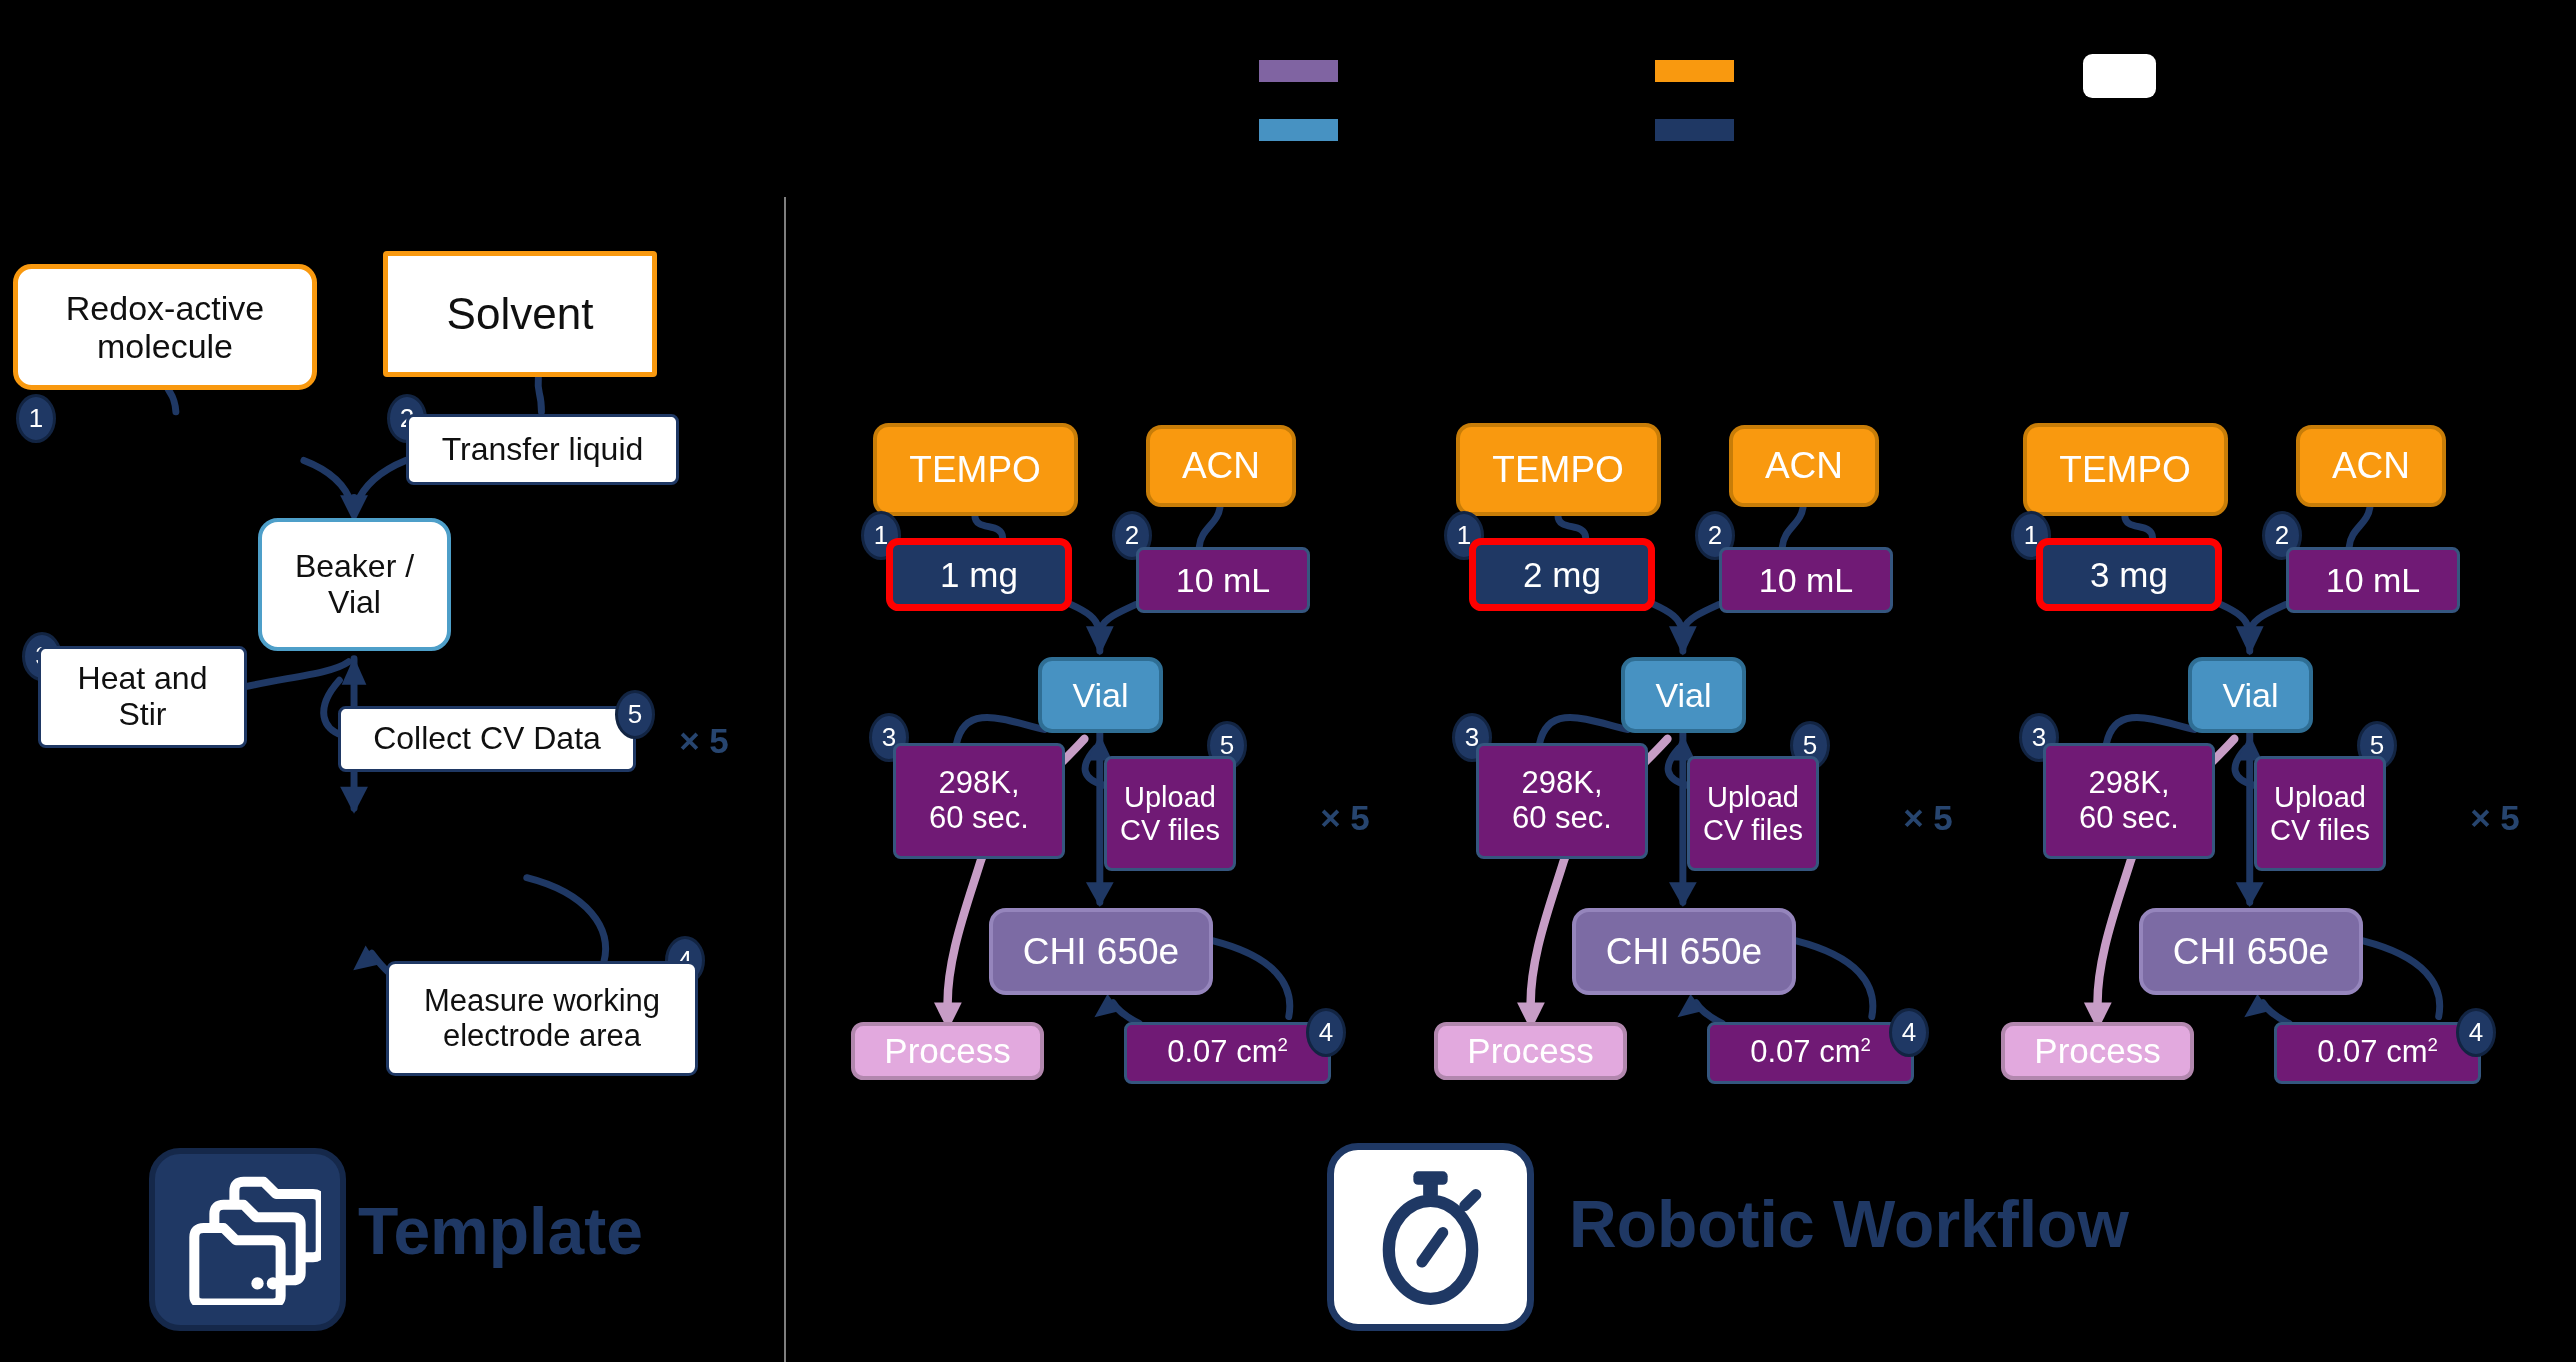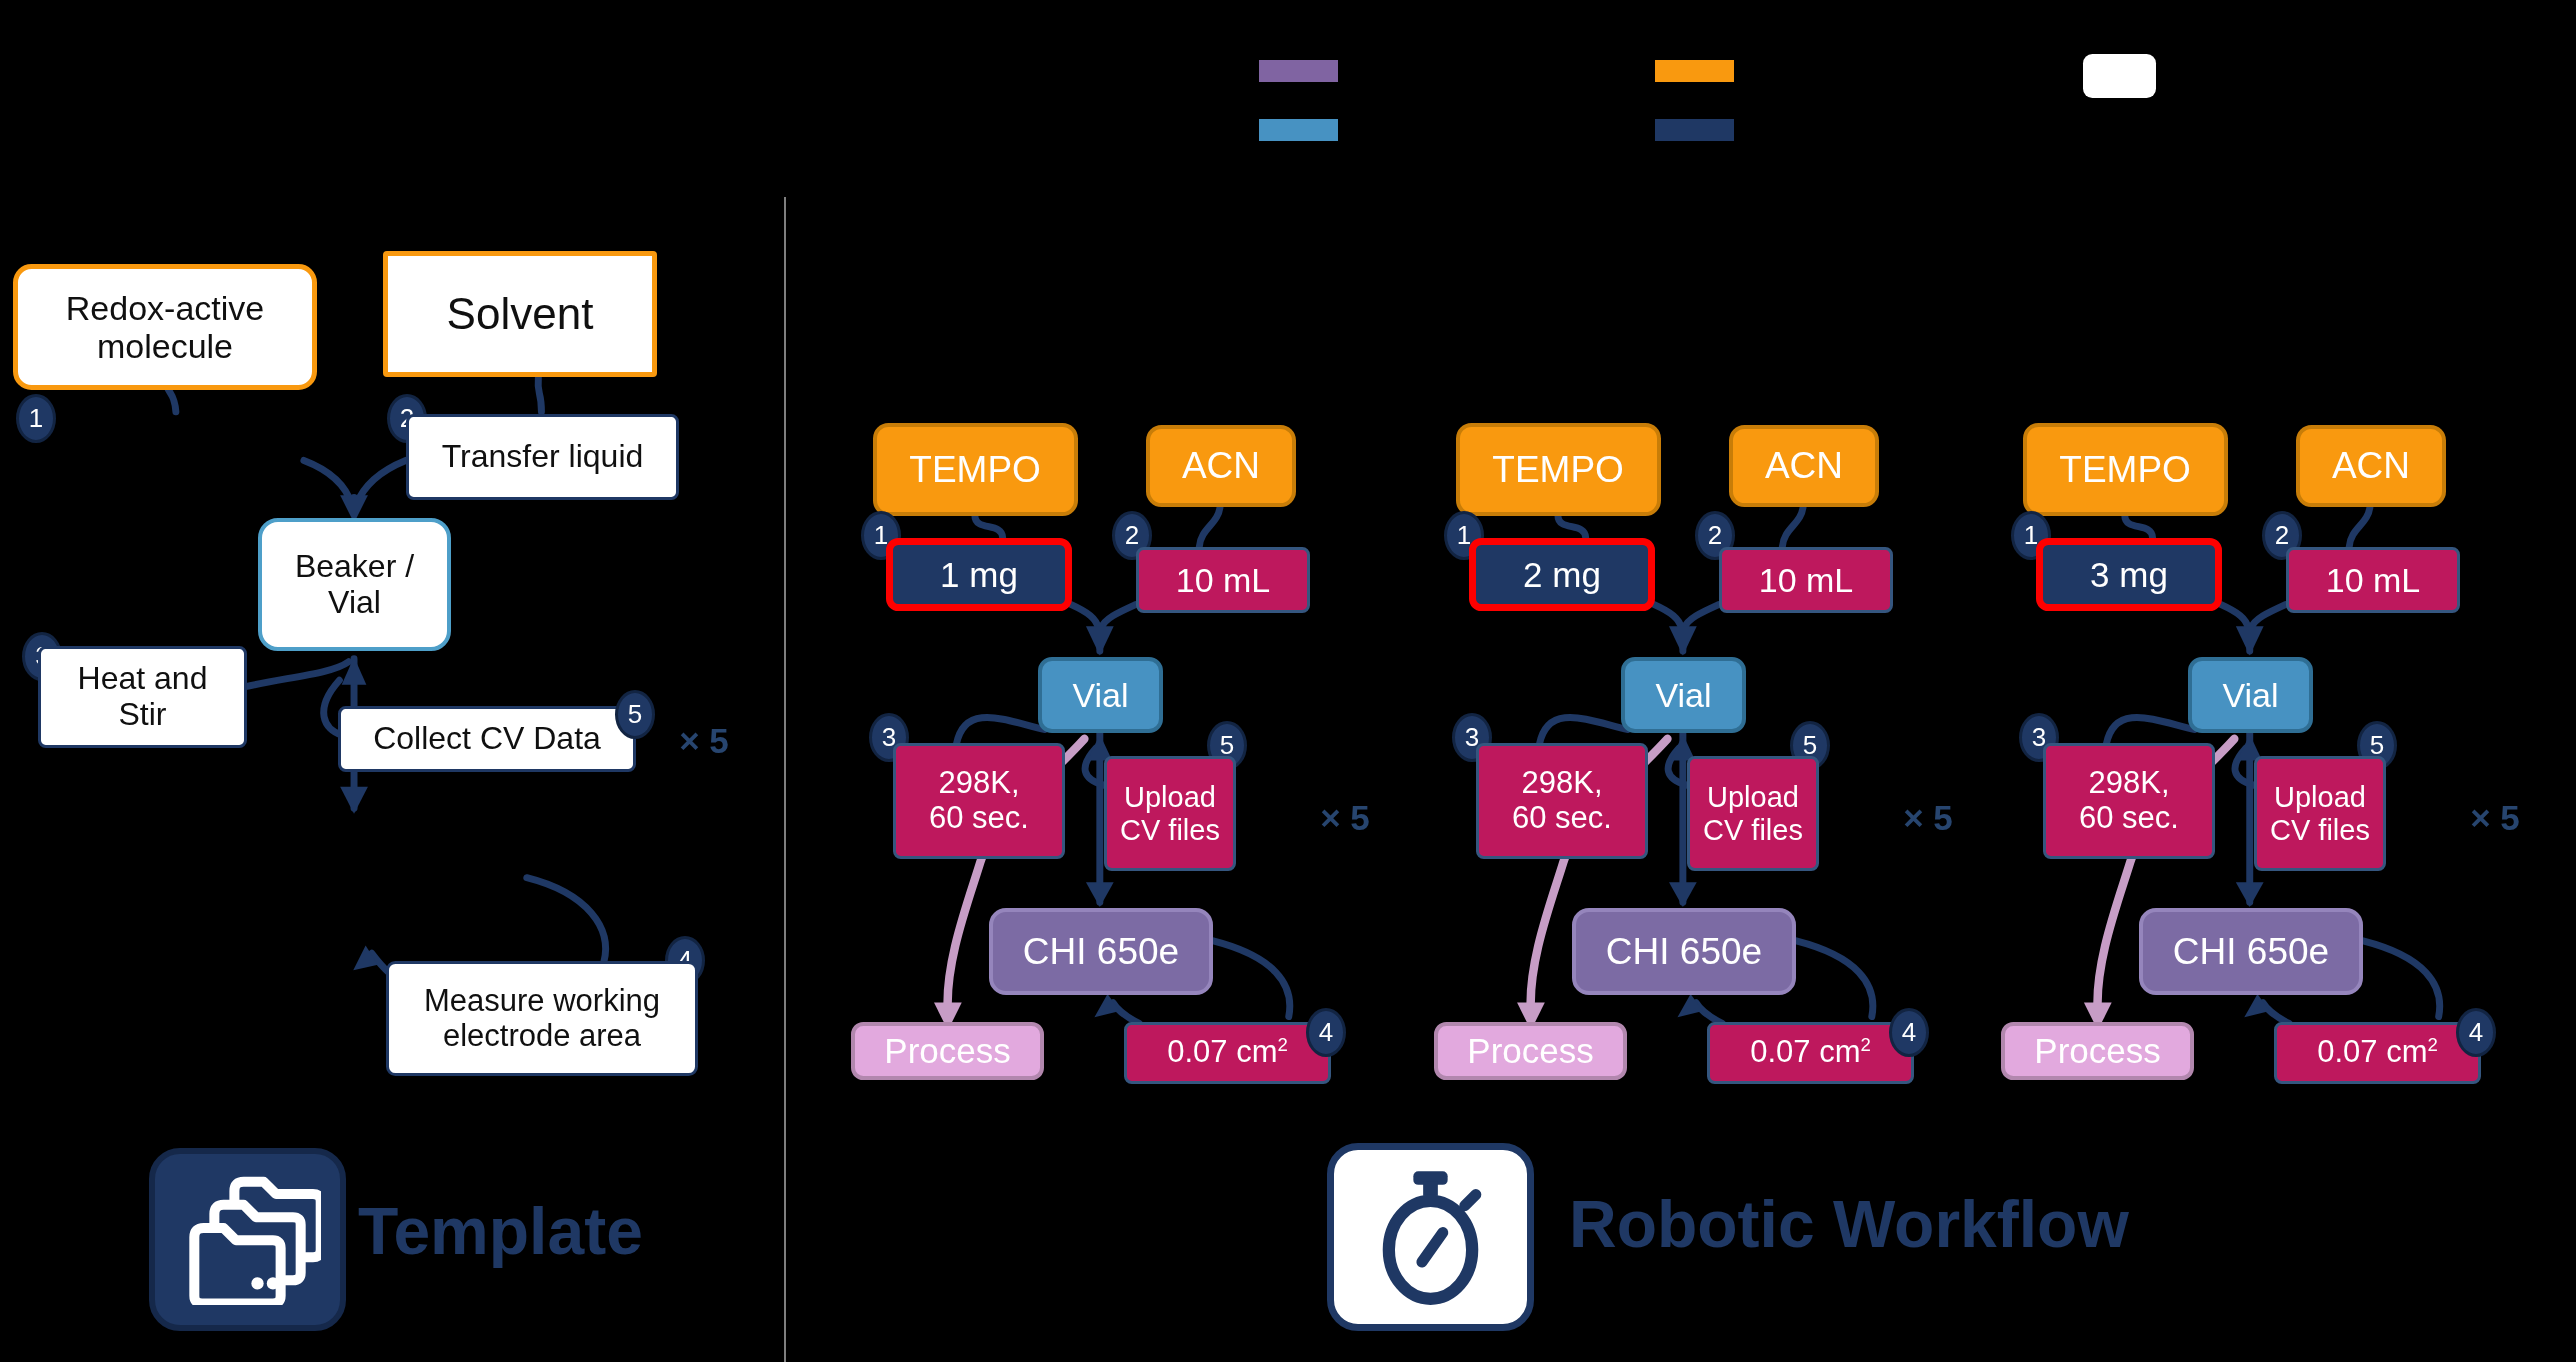--- a/index.html
+++ b/index.html
@@ -2,21 +2,21 @@
 <html style="font-size:12.3px"><head>
 <meta charset="utf-8">
 <style>
   html,body{margin:0;padding:0;background:#000;}
   .canvas{position:relative;width:2576px;height:1362px;background:#000;overflow:hidden;
           font-family:"Liberation Sans",sans-serif;}
   .abs{position:absolute;box-sizing:border-box;}
   .box{position:absolute;box-sizing:border-box;display:flex;align-items:center;justify-content:center;
        text-align:center;line-height:1.12;}
   .whitebox{background:#fff;color:#101010;}
-  .navybox{background:#be185d;border:3.1px solid #35567F;border-radius:7.7px;color:#fff;}
+  .navybox{background:#701a75;border:3.1px solid #35567F;border-radius:7.7px;color:#fff;}
   .badge{position:absolute;width:34px;height:43px;border-radius:50%;background:#1F3864;
          border:3.1px solid #122442;color:#fff;font-size:26px;display:flex;align-items:center;
          justify-content:center;z-index:5;}
   .caption{position:absolute;font-weight:bold;color:#1F3864;white-space:nowrap;}
   .rcol{position:absolute;top:423px;width:548px;height:694px;}
   .swatch{position:absolute;}
   svg.layer{position:absolute;left:0;top:0;z-index:1;}
   .box,.badge,.caption{z-index:2;}
   .iconbox{position:absolute;display:flex;align-items:center;justify-content:center;z-index:2;}
   sup{font-size:60%;vertical-align:super;}
@@ -85,21 +85,21 @@
   <div class="swatch" style="left:2083px;top:54px;width:73px;height:44px;background:#FFFFFF;border-radius:9.3px;"></div>
 
   <div class="abs" style="left:784px;top:197px;width:2.3px;height:1165px;background:#7f7f7f;"></div>
 
   <div class="box whitebox" style="left:13px;top:251px;width:304px;height:126px;border:5.4px solid #F9990F;border-radius:18.5px;font-size:34px;padding:0 23px;margin-top:13px;">Redox-active molecule</div>
   <div class="box whitebox" style="left:383px;top:251px;width:274px;height:126px;border:5.4px solid #F9990F;border-radius:4px;font-size:44px;">Solvent</div>
 
   <div class="badge" style="left:16px;top:394px;">1</div>
 
   <div class="badge" style="left:387px;top:394px;">2</div>
-  <div class="box whitebox" style="left:406px;top:414px;width:273px;height:86px;border:3.9px solid #1F3864;border-radius:7.7px;font-size:32px;">Transfer liquid</div>
+  <div class="box whitebox" style="left:406px;top:414px;width:273px;height:71px;border:3.9px solid #1F3864;border-radius:7.7px;font-size:32px;">Transfer liquid</div>
 
   <div class="box whitebox" style="left:258px;top:518px;width:193px;height:133px;border:4.6px solid #4E9FC9;border-radius:20px;font-size:32px;padding:0 15.4px;">Beaker / Vial</div>
 
   <div class="badge" style="left:22.4px;top:632px;">3</div>
   <div class="box whitebox" style="left:38px;top:646px;width:209px;height:102px;border:3.9px solid #1F3864;border-radius:7.7px;font-size:32px;padding:0 31px;">Heat and Stir</div>
 
   <div class="box whitebox" style="left:338px;top:706px;width:298px;height:66px;border:3.9px solid #1F3864;border-radius:7.7px;font-size:32px;">Collect CV Data</div>
   <div class="badge" style="left:615px;top:690px;">5</div>
   <div class="box" style="left:654px;top:716px;width:100px;height:49px;color:#27456F;font-size:35px;font-weight:bold;">× 5</div>
 

